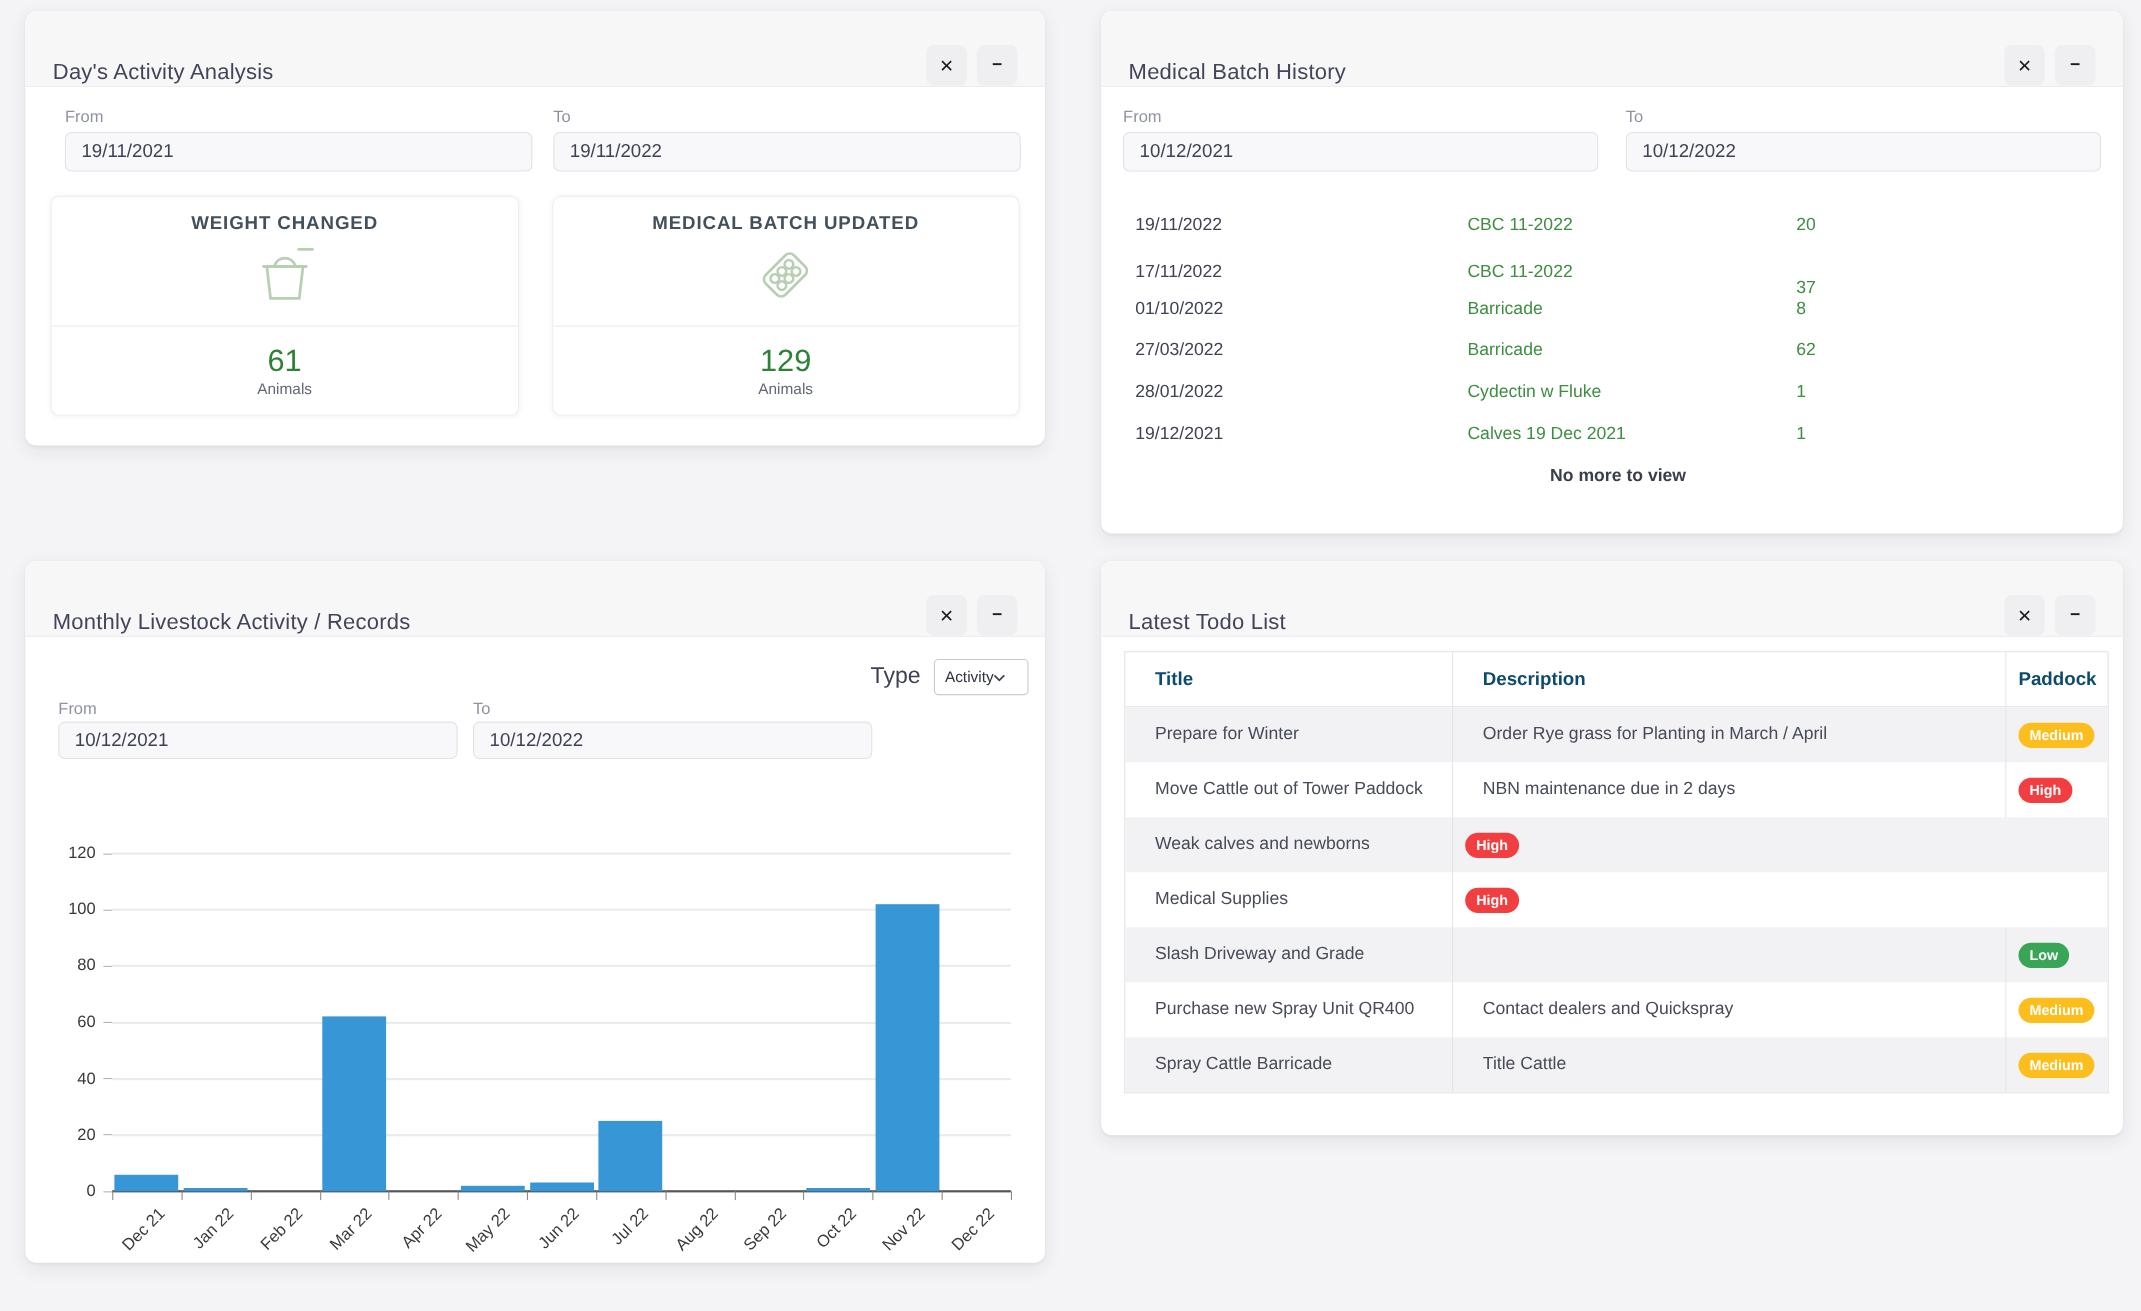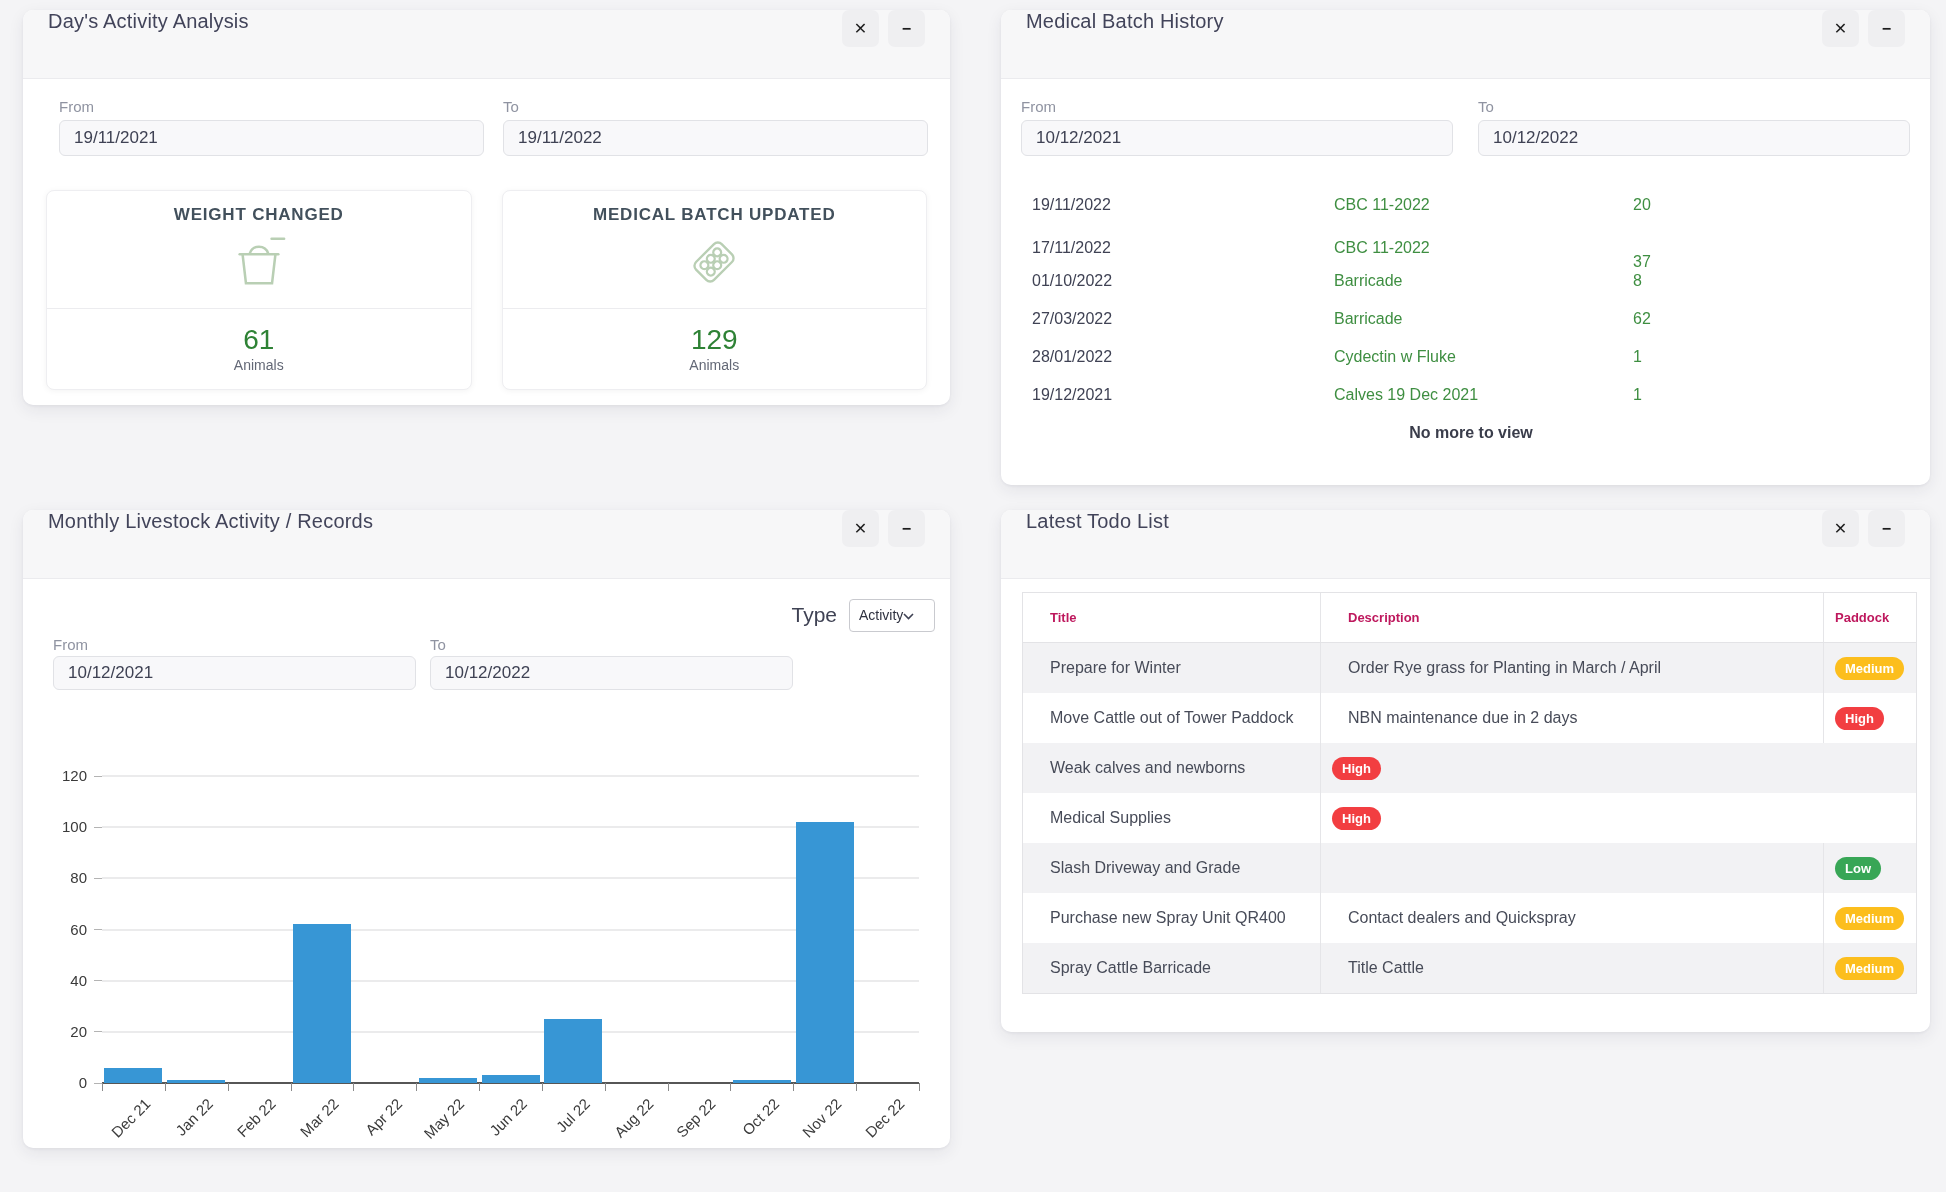--- a/index.html
+++ b/index.html
@@ -2,21 +2,21 @@
 <html><head>
 <meta charset="utf-8">
 <style>
   * { margin:0; padding:0; box-sizing:border-box; }
   html,body { width:1946px; height:1192px; overflow:hidden; }
   body { background:#f4f4f6; font-family:"Liberation Sans","DejaVu Sans",sans-serif; color:#3f4254; position:relative; }
 
   .panel { position:absolute; background:#fff; border-radius:10px;
            box-shadow:0 5px 16px rgba(40,40,70,.08), 0 1px 3px rgba(40,40,70,.06); }
   .panel-header { height:69px; background:#f7f7f8; border-bottom:1px solid #ebebee;
-                  border-radius:10px 10px 0 0; display:flex; align-items:flex-start; padding:0 25px; }
+                  border-radius:10px 10px 0 0; display:flex; align-items:flex-end; padding:0 25px; }
   .panel-title { flex:1; font-size:20px; font-weight:500; color:#42445a; letter-spacing:.2px; }
   .wbtns { display:flex; gap:9px; }
   .wbtn { width:37px; height:37px; border:none; border-radius:7px; background:#efeff1;
           font-size:16px; font-weight:700; color:#1c1c1c; display:flex; align-items:center;
           justify-content:center; cursor:pointer; font-family:inherit; }
 
   .fld-label { position:absolute; font-size:15px; color:#8f93a1; }
   .date-input { position:absolute; height:36px; background:#f8f8fa; border:1px solid #e1e2e6;
                 border-radius:6px; font-size:17px; color:#3f4254; display:flex; align-items:center;
                 padding:0 14px; }
@@ -25,21 +25,21 @@
   #panel-activity { left:23px;  top:10px;  width:927px; height:395px; }
   #panel-batch    { left:1001px;top:10px;  width:929px; height:475px; }
   #panel-monthly  { left:23px;  top:510px; width:927px; height:638px; }
   #panel-todo     { left:1001px;top:510px; width:929px; height:522px; }
 
   
   #panel-activity .lbl-from { left:36px;  top:88px; }
   #panel-activity .lbl-to   { left:480px; top:88px; }
   #panel-activity .inp-from { left:36px;  top:110px; width:425px; }
   #panel-activity .inp-to   { left:480px; top:110px; width:425px; }
-  .cards-row { position:absolute; left:23px; right:23px; top:180px; height:200px; display:flex; gap:30px; }
+  .cards-row { position:absolute; left:23px; right:23px; top:168px; height:200px; display:flex; gap:30px; }
   .stat-card { flex:1; background:#fff; border:1px solid #eeeef1; border-radius:8px;
                box-shadow:0 1px 6px rgba(0,0,0,.05); display:flex; flex-direction:column; overflow:hidden; }
   .stat-top { flex:1; display:flex; flex-direction:column; align-items:center; border-bottom:1px solid #ececef; }
   .stat-title { margin-top:14px; font-size:17px; font-weight:700; letter-spacing:.8px; color:#42505c; }
   .stat-icon { margin-top:8px; }
   .stat-bottom { height:80px; display:flex; flex-direction:column; align-items:center; justify-content:center; }
   .stat-value { font-size:28px; font-weight:500; line-height:1.1; }
   .stat-unit { font-size:14px; color:#636876; margin-top:2px; }
 
   
@@ -72,21 +72,21 @@
   .xtick { position:absolute; bottom:-8px; width:1px; height:8px; background:#8a8a8a; }
   .bar { position:absolute; bottom:0; width:58px; }
   .xlabel-anchor { position:absolute; top:100%; margin-top:12px; width:0; height:0; }
   .xlabel-anchor span { position:absolute; right:0; top:0; transform:rotate(-45deg);
                         transform-origin:100% 0%; white-space:nowrap; font-size:15px; color:#3a3a3a; }
 
   
   .todo-table { position:absolute; left:21px; top:82px; width:895px; border:1px solid #e3e3e6; }
   .todo-head, .todo-row { display:grid; grid-template-columns:298px 503px 1fr; height:50px; }
   .todo-head { border-bottom:1px solid #e3e3e6; }
-  .todo-head .tcell { font-size:13px; font-weight:700; color:#be185d; }
+  .todo-head .tcell { font-size:17px; font-weight:700; color:#0c4a6e; }
   .tcell { display:flex; align-items:center; padding-left:27px; font-size:16px; color:#474b58; }
   .tcell.col1, .tcell.col2 { border-right:1px solid #e5e5e8; }
   .tcell.col3 { padding-left:11px; }
   .todo-row.odd { background:#f2f2f4; }
   .badge { display:inline-block; padding:5px 10px; border-radius:12px; font-size:13px;
            font-weight:700; color:#fff; line-height:1; }
 
   .green { color:#3e8e41; }
 </style>
 </head>

